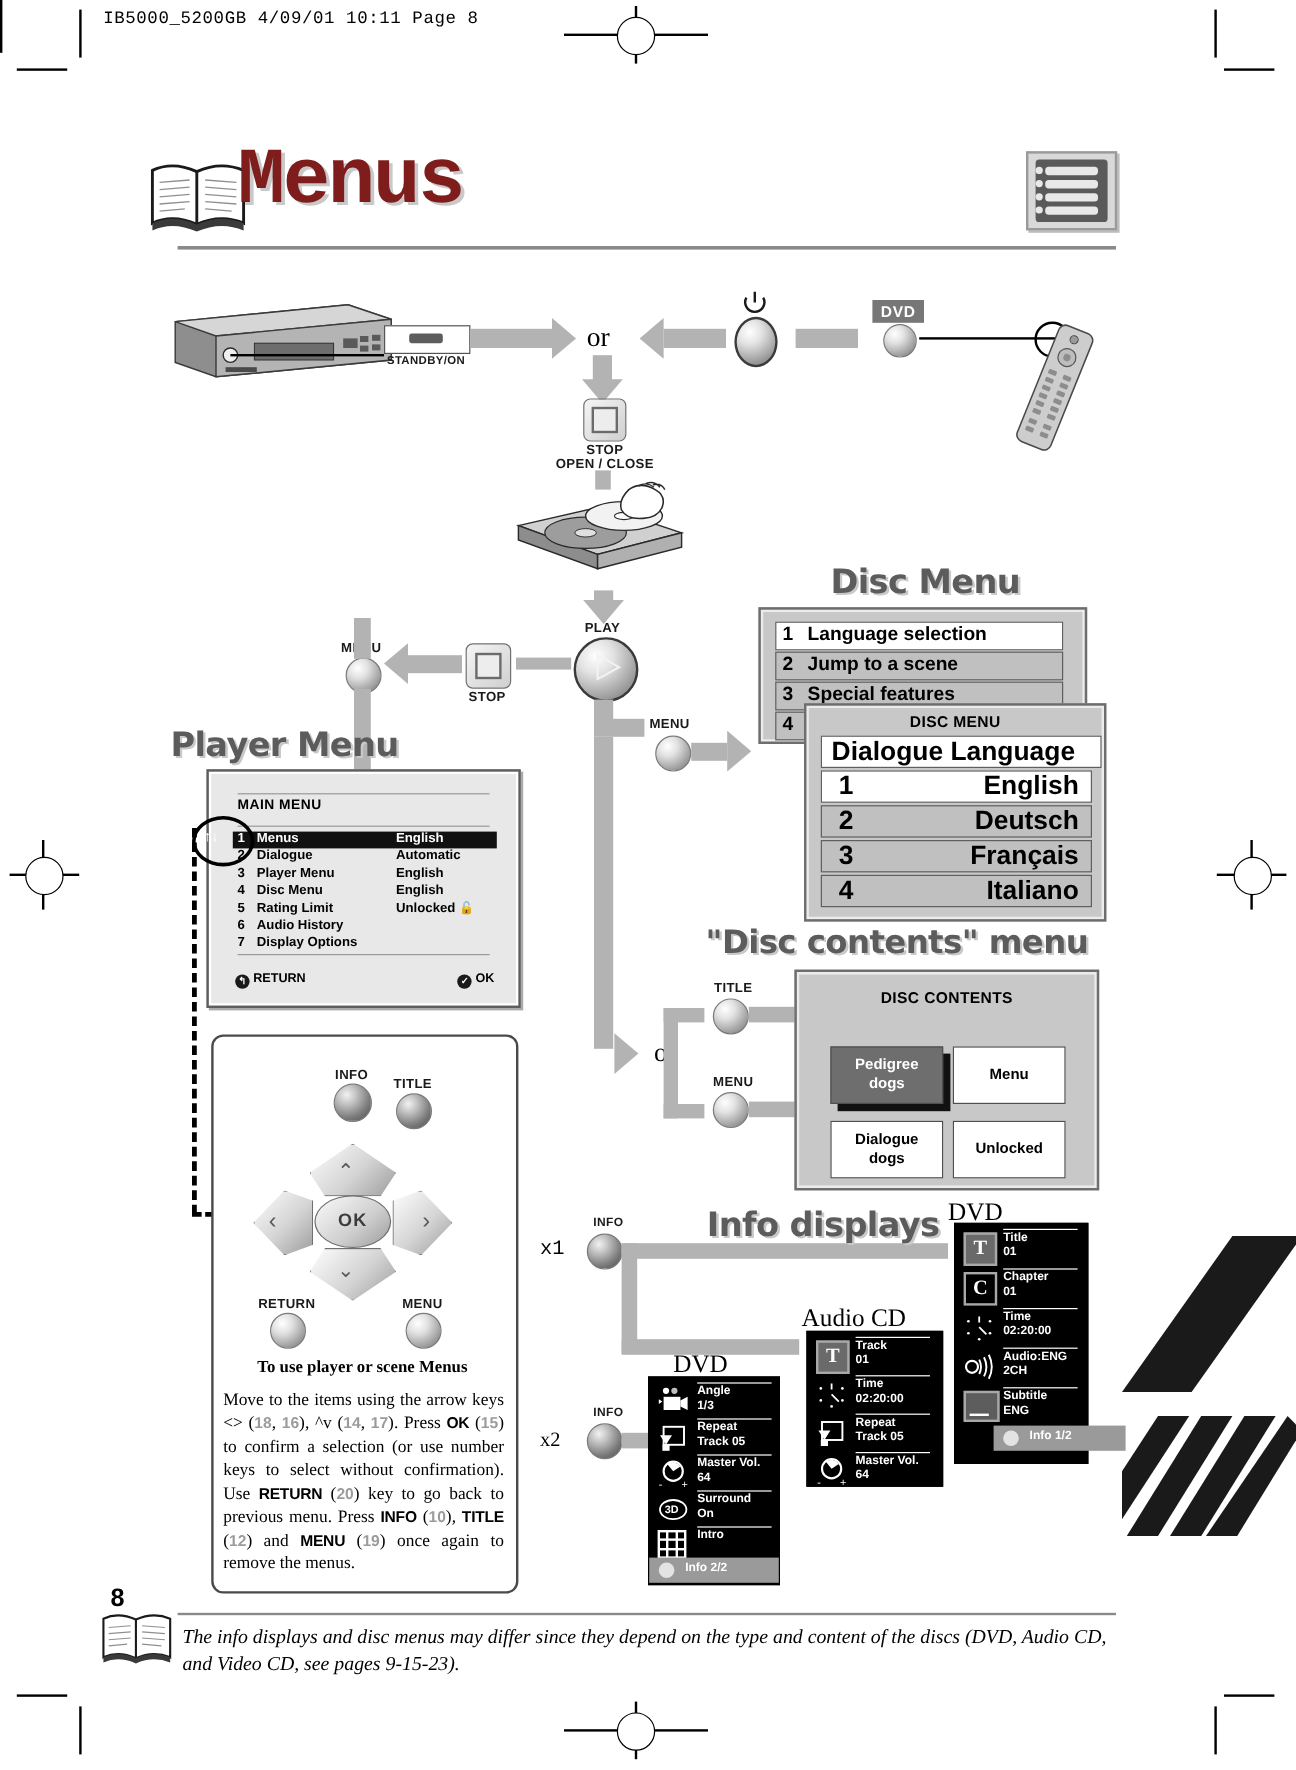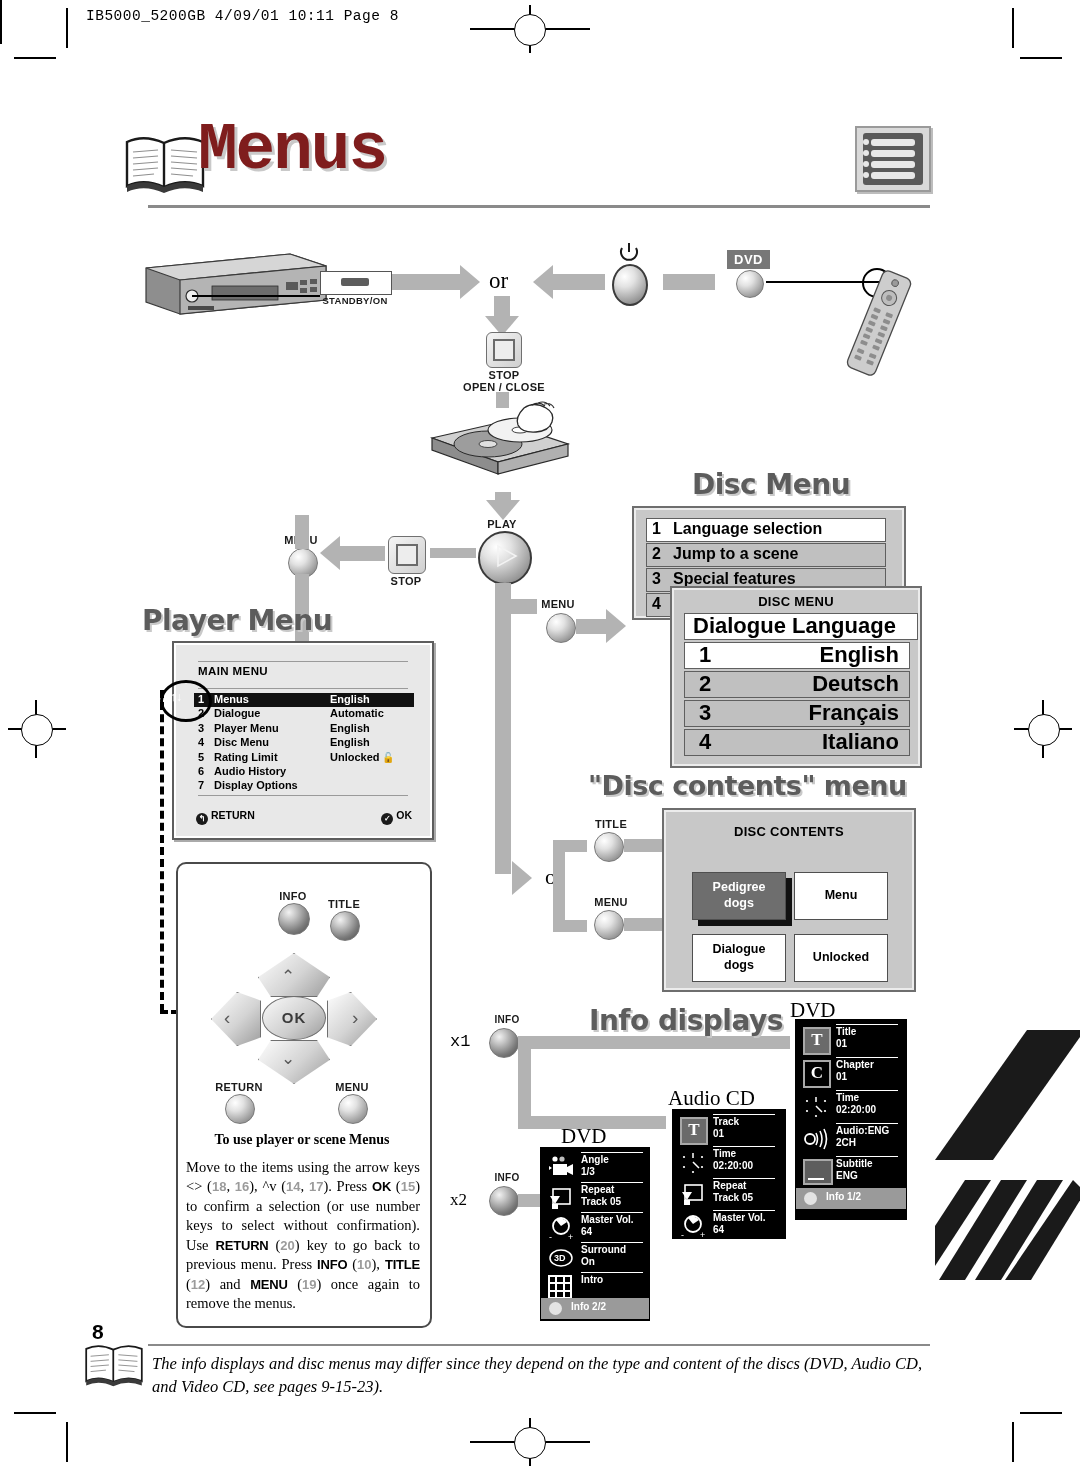--- a/index.html
+++ b/index.html
@@ -555,21 +555,21 @@
       <div class="ip-row" style="top: 136px;">
         <div class="ip-line" style="top:0;width:62px"></div>
         <div class="ip-ic" style="top:3px">
           <div style="width:26px;height:22px;background:#5d5d5d;border:2px solid #a8a8a8;position:relative">
             <div style="position:absolute;left:3px;bottom:3px;width:16px;height:2px;background:#fff"></div>
           </div>
         </div>
         <div class="ip-tx" style="top:2px">Subtitle<br>ENG</div>
       </div>
     </div>
-  <div class="ip-foot" style="top:168px;height:21px;">
+  <div class="ip-foot" style="top:168px;height:21px;margin-left:32px;">
     <div class="dot"></div>
     <div class="lbl">Info 1/2</div>
   </div>
 </div>
 
 <div class="ipcap" style="left:668px;top:1086px;">Audio CD</div>
 <div class="infopanel" style="left:672px;top:1109px;width:112px;height:128px;">
   <div id="acd-rows">
       <div class="ip-row" style="top: 4px;">
         <div class="ip-line" style="top:0;width:62px"></div>

